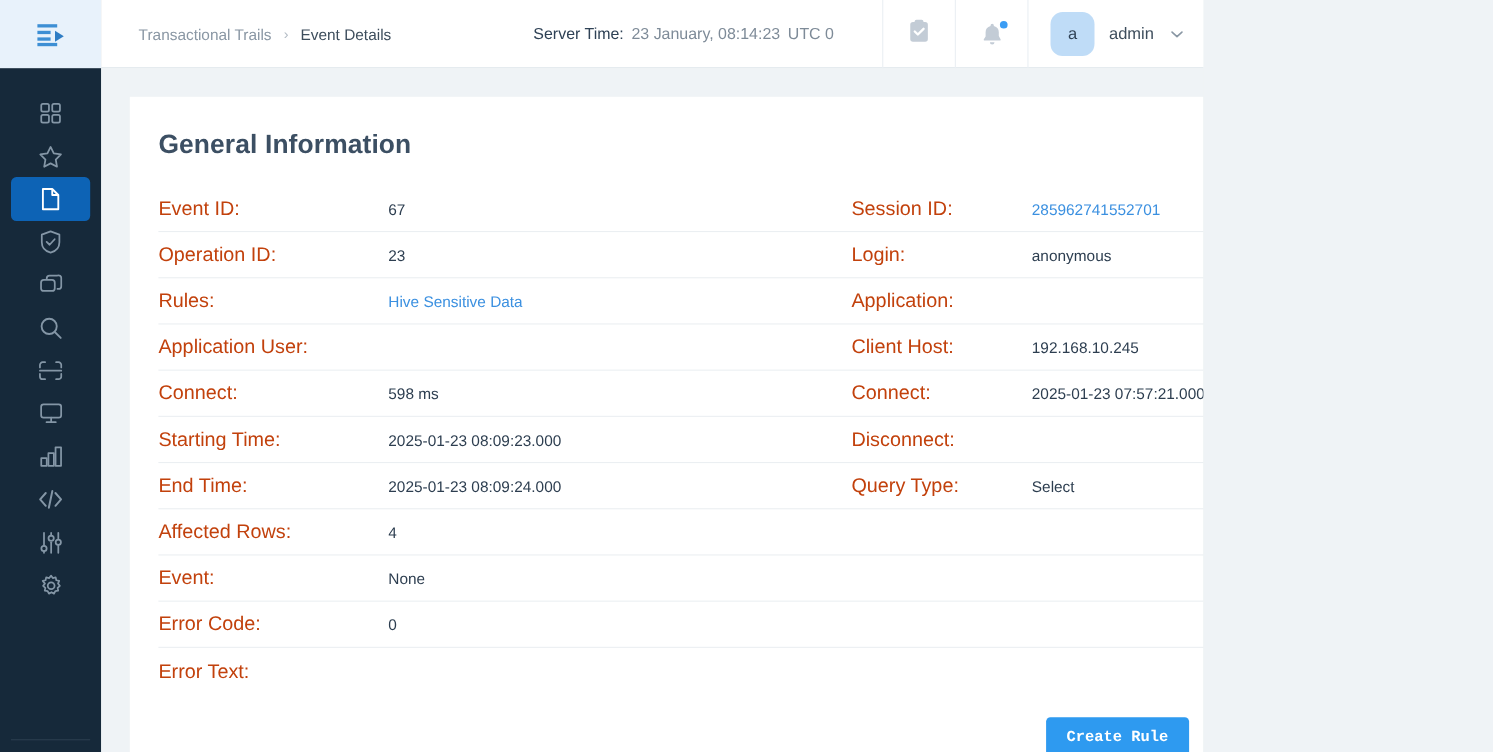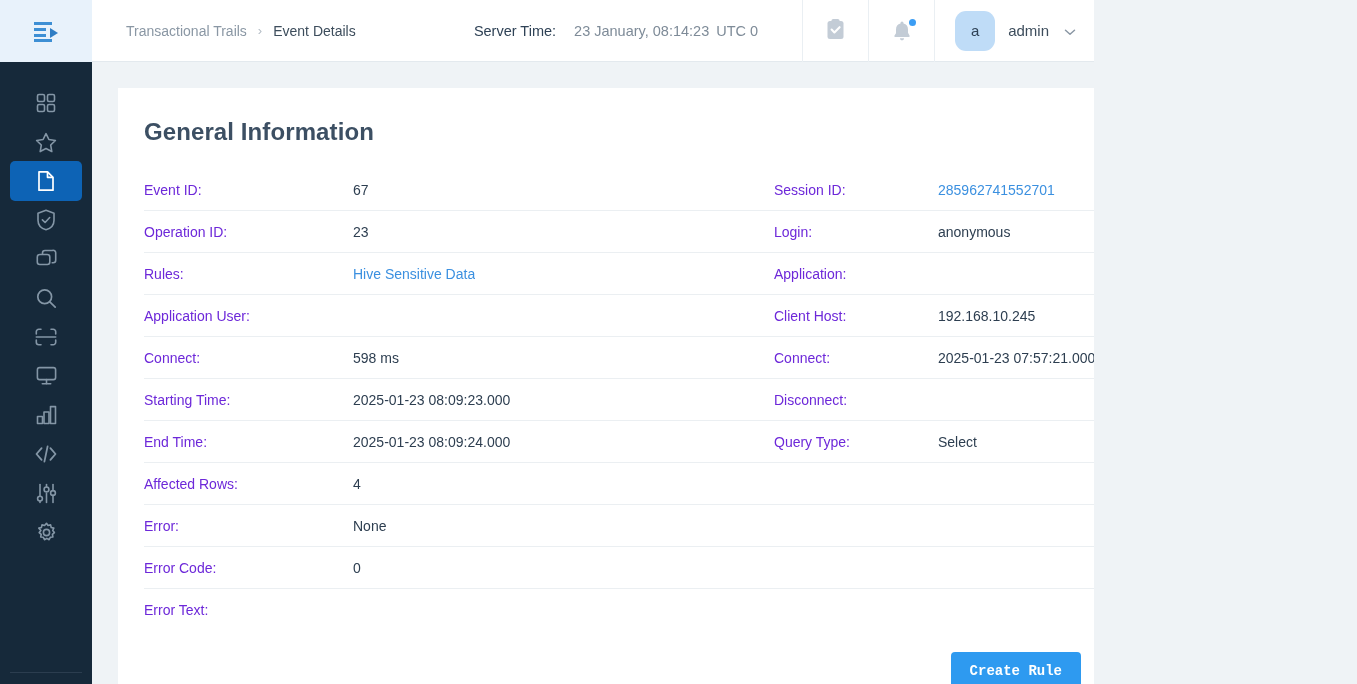--- a/index.html
+++ b/index.html
@@ -69,21 +69,21 @@
 
   .topbar-spacer { flex: 1 1 auto; }
 
   .server-time {
     font-size: 14.5px;
     white-space: nowrap;
     display: flex; align-items: baseline; gap: 7px;
     padding-right: 44px;
   }
   .st-label { color: #2f4256; }
-  .st-value { color: #7e8b98; margin-left: 11px; }
+  .st-value { color: #7e8b98; }
   .st-tz { color: #7e8b98; }
 
   .icon-cell {
     width: 66px; height: 62px;
     display: flex; align-items: center; justify-content: center;
     border-left: 1px solid #eaeff3;
     position: relative;
     cursor: pointer;
   }
   .bell-wrap { position: relative; width: 20px; height: 22px; }
@@ -145,21 +145,21 @@
   .cell {
     display: flex; align-items: center;
     height: 42px;
     min-width: 0;
   }
   .cell.left  { width: 630px; flex: 0 0 630px; }
   .cell.right { flex: 1 1 auto; padding-left: 0px; }
   .cell.full  { width: 100%; }
   .lbl {
     width: 209px; flex: 0 0 209px;
-    font-size: 14px; color: #6d28d9;
+    font-size: 18px; color: #c2410c;
   }
   .cell.right .lbl { width: 164px; flex: 0 0 164px; }
   .val {
     font-size: 14px; color: #2d3e50;
     white-space: nowrap; overflow: hidden; text-overflow: ellipsis;
   }
   .val.link { color: #3b90e0; cursor: pointer; }
 
   .btn-bar {
     display: flex; justify-content: flex-end;
@@ -442,21 +442,21 @@
 
           <div class="row">
             <div class="cell full">
               <span class="lbl">Affected Rows:</span>
               <span class="val">4</span>
             </div>
           </div>
 
           <div class="row">
             <div class="cell full">
-              <span class="lbl">Error:</span>
+              <span class="lbl">Event:</span>
               <span class="val">None</span>
             </div>
           </div>
 
           <div class="row">
             <div class="cell full">
               <span class="lbl">Error Code:</span>
               <span class="val">0</span>
             </div>
           </div>

